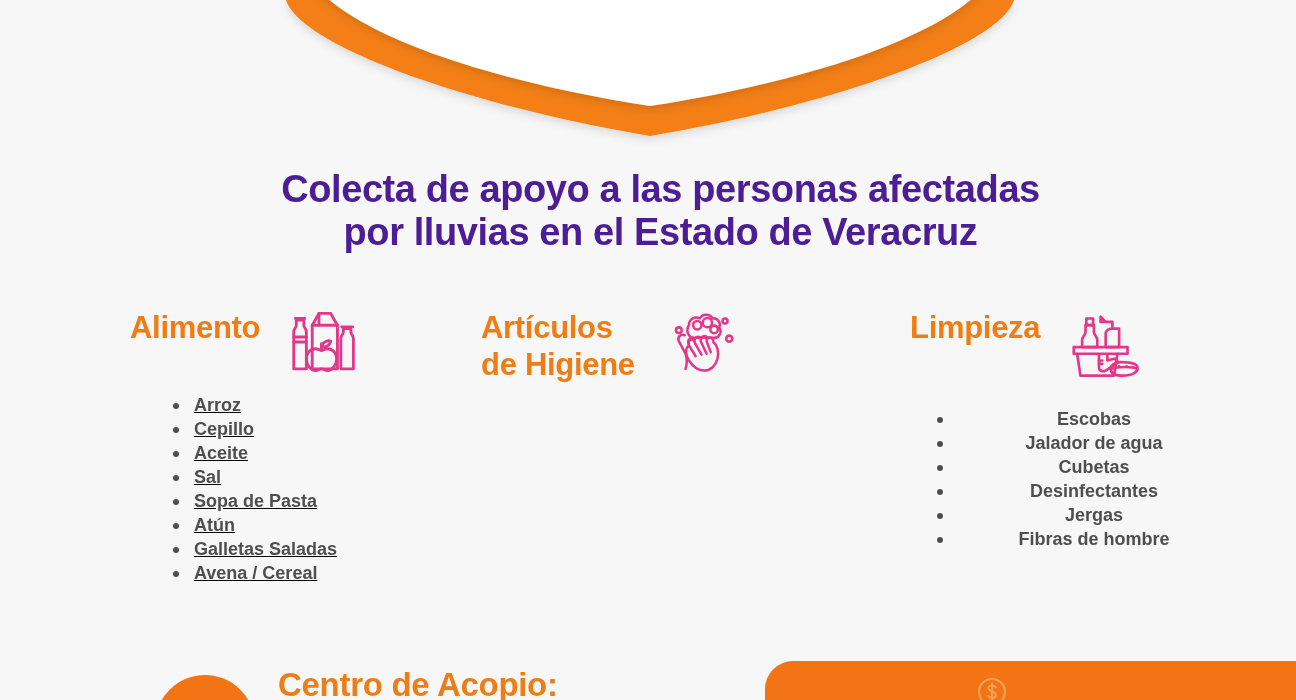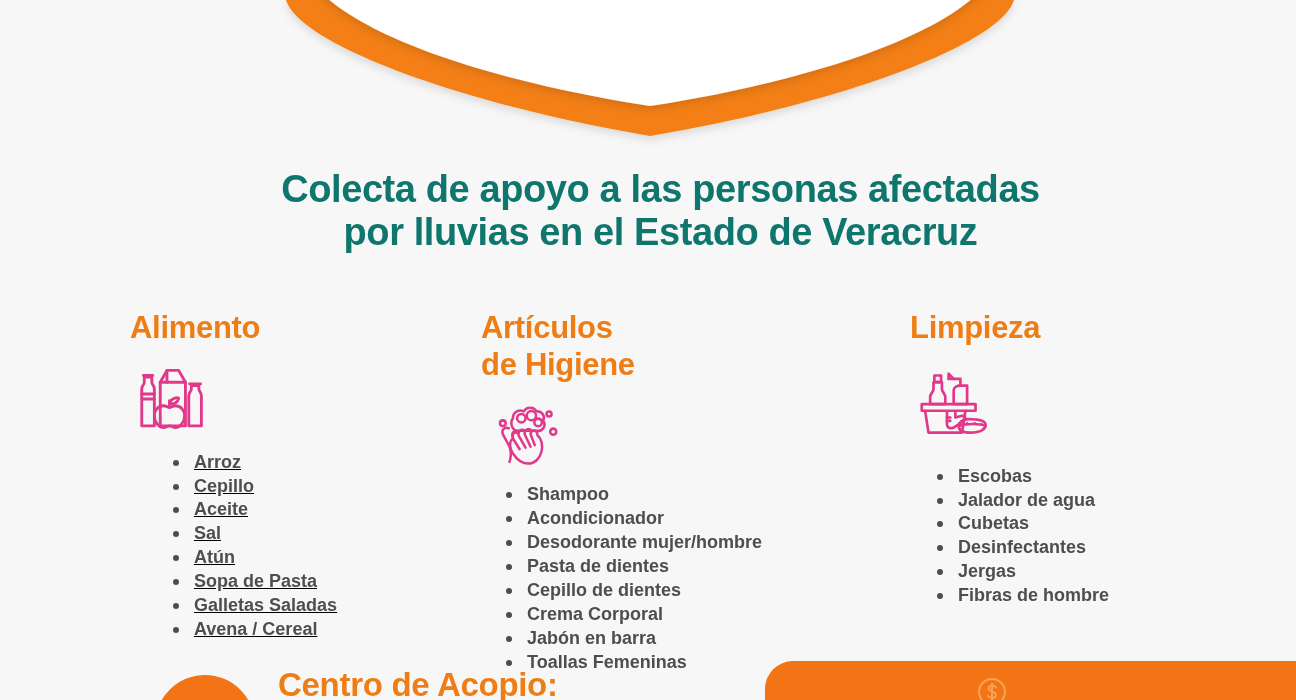--- a/index.html
+++ b/index.html
@@ -31,21 +31,21 @@
   .title-block {
     position:absolute;
     top:168px;
     left:0;
     width:1296px;
     text-align:center;
     line-height:1.12;
   }
   .title-line {
     display:block;
-    color:#0f766e;
+    color:#4c1d95;
     font-size:38px;
     font-weight:bold;
     letter-spacing:-0.4px;
     margin-left:25px;
   }
 
   
   .columns {
     position:absolute;
     top:300px;
@@ -55,22 +55,21 @@
   }
 
   .column { position:absolute; top:0; }
   .col-1 { left:130px;  width:330px; }
   .col-2 { left:481px;  width:360px; }
   .col-3 { left:910px;  width:320px; }
 
   .col-head {
     display:flex;
     align-items:flex-start;
-    gap:10px;
-    flex-direction:column;
+    gap:22px;
   }
   .col-title {
     color:#ef7d16;
     font-size:31px;
     font-weight:bold;
     line-height:1.18;
     letter-spacing:-0.3px;
     white-space:pre-line;
     padding-top:10px;
   }
@@ -80,21 +79,21 @@
     height:84px;
   }
   .col-icon svg { display:block; width:84px; height:84px; }
 
   .col-list {
     list-style:none;
     margin-top:8px;
   }
   .col-1 .col-list { margin-left:40px; margin-top:10px;text-decoration:underline; }
   .col-2 .col-list { margin-left:22px; margin-top:6px; }
-  .col-3 .col-list { margin-left:24px; margin-top:24px; }
+  .col-3 .col-list { margin-left:24px; margin-top:24px;text-align:center; }
 
   .col-list li {
     position:relative;
     color:#4e4e4e;
     font-size:18px;
     font-weight:bold;
     line-height:1.33;
     padding-left:24px;
     white-space:nowrap;
   }
@@ -192,22 +191,22 @@
           <path d="M47 60 L47 52"></path>
           <path d="M47 54 C51 48 56 48 58 49 C57 54 52 57 47 55"></path>
         </svg>
       </div>
     </div>
     <ul class="col-list">
       <li>Arroz</li>
       <li>Cepillo</li>
       <li>Aceite</li>
       <li>Sal</li>
+      <li>Sopa de Pasta</li>
       <li>Atún</li>
-      <li>Sopa de Pasta</li>
       <li>Galletas Saladas</li>
       <li>Avena / Cereal</li>
     </ul>
   </div>
 
   <div class="column col-2">
     <div class="col-head">
       <div class="col-title">Artículos
 de Higiene</div>
       <div class="col-icon">
@@ -227,30 +226,20 @@
 
           <path d="M44 48 C40 45 36 49 38 54 L46 67"></path>
           <path d="M52 45 C48 42 43 46 45 51 L53 65"></path>
           <path d="M60 45 C57 41 51 44 52 49 L59 64"></path>
           <path d="M67 48 C65 43 59 44 59 49 L64 62"></path>
 
           <path d="M38 54 C33 58 34 66 38 72 C42 78 48 84 56 84 C64 84 70 78 72 70 C74 62 72 54 67 50"></path>
         </svg>
       </div>
     </div>
-    <ul class="col-list">
-      <li>Shampoo</li>
-      <li>Acondicionador</li>
-      <li>Desodorante mujer/hombre</li>
-      <li>Pasta de dientes</li>
-      <li>Cepillo de dientes</li>
-      <li>Crema Corporal</li>
-      <li>Jabón en barra</li>
-      <li>Toallas Femeninas</li>
-    </ul>
   </div>
 
   <div class="column col-3">
     <div class="col-head">
       <div class="col-title">Limpieza</div>
       <div class="col-icon">
         <svg viewBox="0 0 100 100" fill="none" stroke="#e1398a" stroke-width="3.2" stroke-linecap="round" stroke-linejoin="round">
 
           <path d="M24 48 C24 43 28 42 28 38 L28 30 L38 30 L38 38 C38 42 42 43 42 48 L42 56 L24 56 Z"></path>
           <path d="M29 22 L37 22 L37 30 L29 30 Z"></path>

